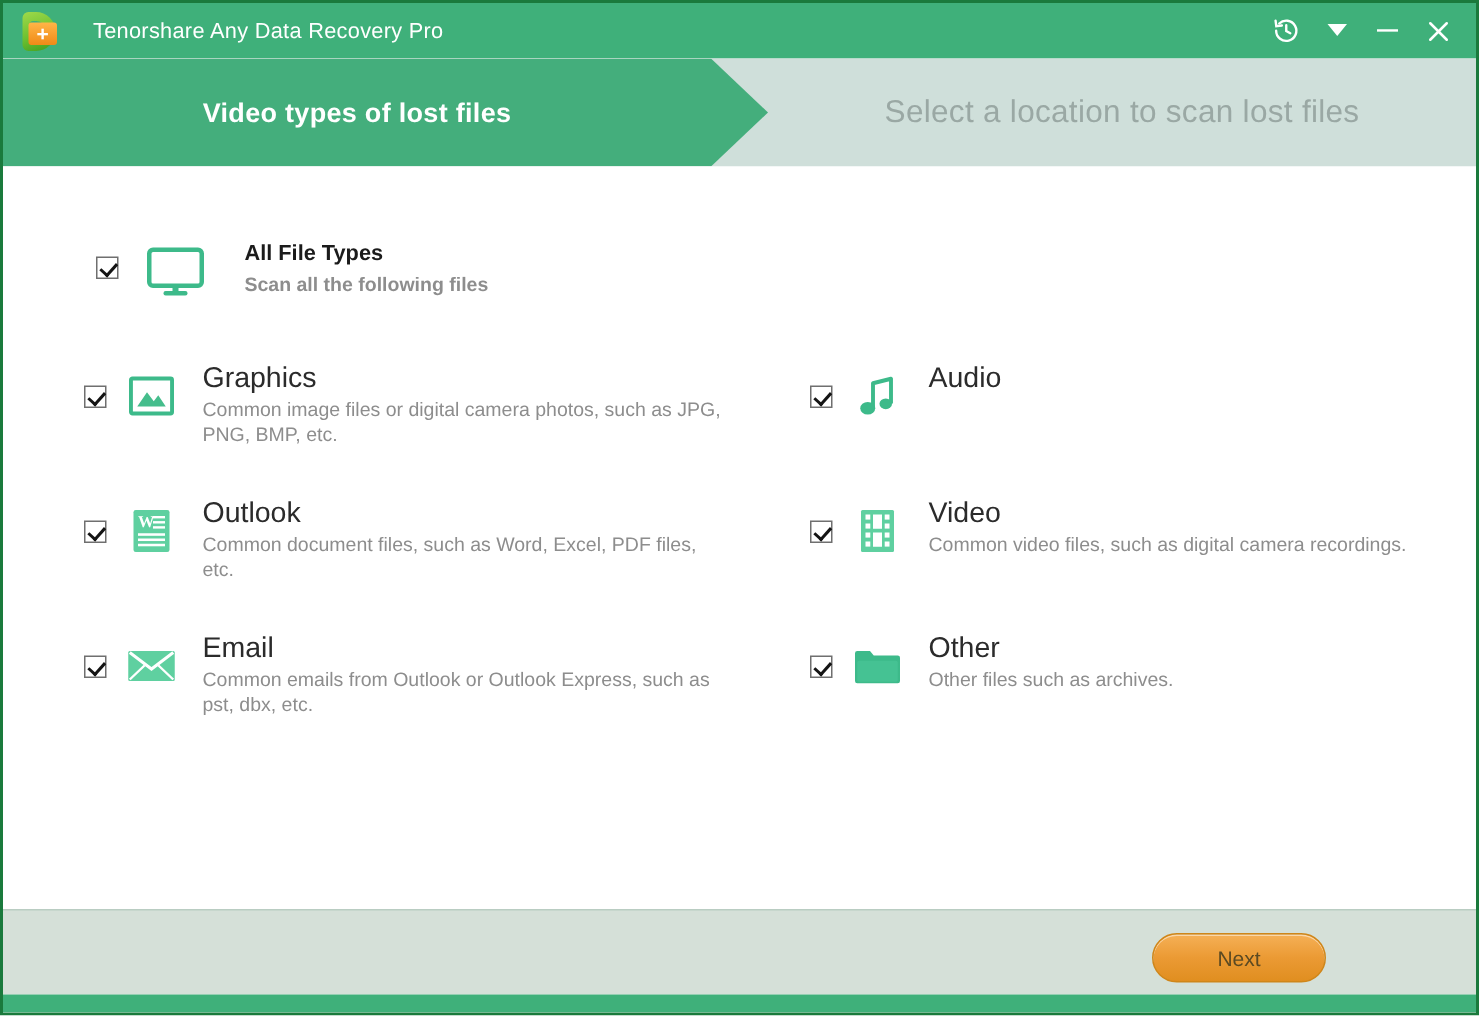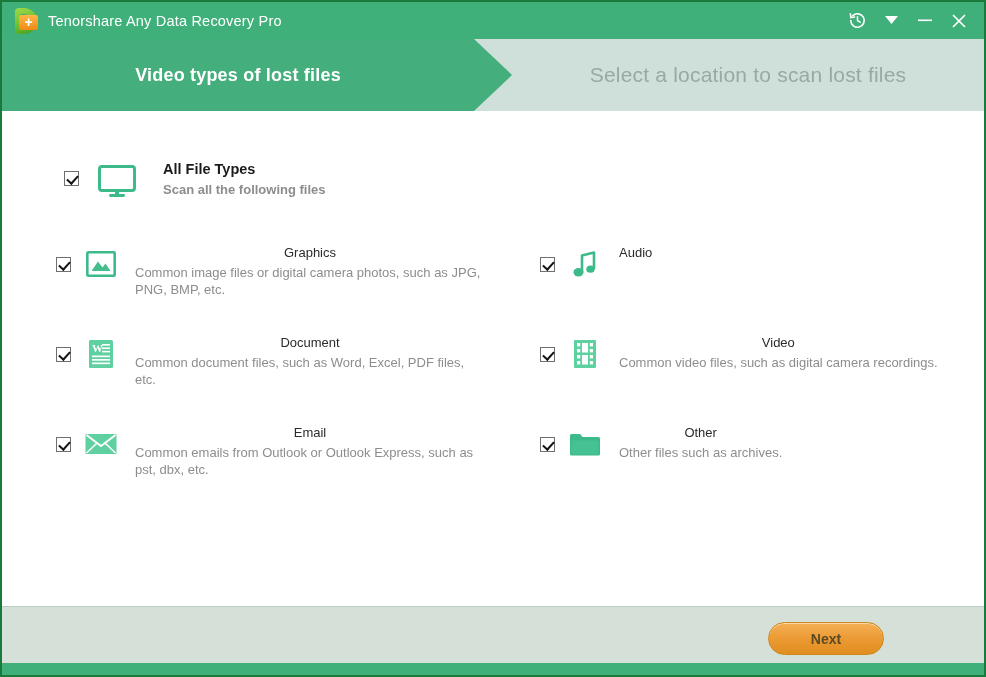--- a/index.html
+++ b/index.html
@@ -49,21 +49,21 @@
     width: 19px; height: 15px;
     background: linear-gradient(180deg, #ffb547 0%, #f08a17 100%);
     border-radius: 2px;
     display: flex; align-items: center; justify-content: center;
   }
   .logo .plusbox .plus {
     color: #ffffff; font-size: 14px; font-weight: bold; line-height: 1;
     margin-top: -1px;
   }
   .app-title {
-    margin-left: 8px;
+    margin-left: 22px;
     color: #ffffff;
     font-size: 14.5px;
     letter-spacing: .2px;
   }
   .titlebar-spacer { flex: 1 1 auto; }
   .tb-btn {
     width: 34px; height: 37px;
     display: flex; align-items: center; justify-content: center;
     color: #ffffff;
     cursor: pointer;
@@ -165,21 +165,21 @@
   .cell.right { left: 538px; width: 420px; }
   .cell .cb-wrap { margin-top: 14px; }
   .cell .icon-wrap {
     width: 32px; height: 32px;
     margin-left: 14px; margin-top: 5px;
     display: flex; align-items: center; justify-content: center;
     flex: 0 0 auto;
   }
   .cell .textcol { margin-left: 18px; }
   .cell .title {
-    font-size: 13px; color: #2b2b2b; line-height: 20px; text-align: center;
+    font-size: 19px; color: #2b2b2b; line-height: 20px;
   }
   .cell .desc {
     font-size: 13px; color: #8d8d8d; line-height: 17px; margin-top: 1px;
     max-width: 350px;
   }
   .cell.right .desc { max-width: 360px; }
 
   
   .footer {
     position: absolute; left: 0; top: 604px;
@@ -191,21 +191,21 @@
     position: absolute; right: 100px; top: 15px;
     width: 116px; height: 33px;
     border-radius: 17px;
     background: linear-gradient(180deg, #f5b056 0%, #eb9a34 50%, #e08e20 100%);
     border: 1px solid #cf861a;
     box-shadow: inset 0 1px 0 rgba(255,255,255,.5);
     display: flex; align-items: center; justify-content: center;
     cursor: pointer;
   }
   .next-button .label {
-    color: #5c4a22; font-size: 14px; font-weight: bold; text-align: center;
+    color: #5c4a22; font-size: 14px; font-weight: normal; text-align: center;
   }
   .bottombar {
     position: absolute; left: 0; top: 661px;
     width: 982px; height: 12px;
     background: #3fb07a;
   }
 
   svg { overflow: visible; }
 </style>
 </head>
@@ -330,21 +330,21 @@
               <text x="4" y="12.5" font-family="Liberation Serif, serif" font-size="11" font-weight="bold" fill="#ffffff">W</text>
               <rect x="14" y="5" width="8" height="1.6" fill="#ffffff"></rect>
               <rect x="14" y="8.4" width="8" height="1.6" fill="#ffffff"></rect>
               <rect x="14" y="11.8" width="8" height="1.6" fill="#ffffff"></rect>
               <rect x="4" y="16.5" width="18" height="1.7" fill="#ffffff"></rect>
               <rect x="4" y="20" width="18" height="1.7" fill="#ffffff"></rect>
               <rect x="4" y="23.5" width="18" height="1.7" fill="#ffffff"></rect>
             </svg>
           </div>
           <div class="textcol">
-            <div class="title">Document</div>
+            <div class="title">Outlook</div>
             <div class="desc">Common document files, such as Word, Excel, PDF files, etc.</div>
           </div>
         </div>
 
         <div class="cell right">
           <div class="cb-wrap">
               <div class="checkbox"></div>
             </div>
           <div class="icon-wrap">
             <svg width="24" height="30" viewBox="0 0 24 30">

